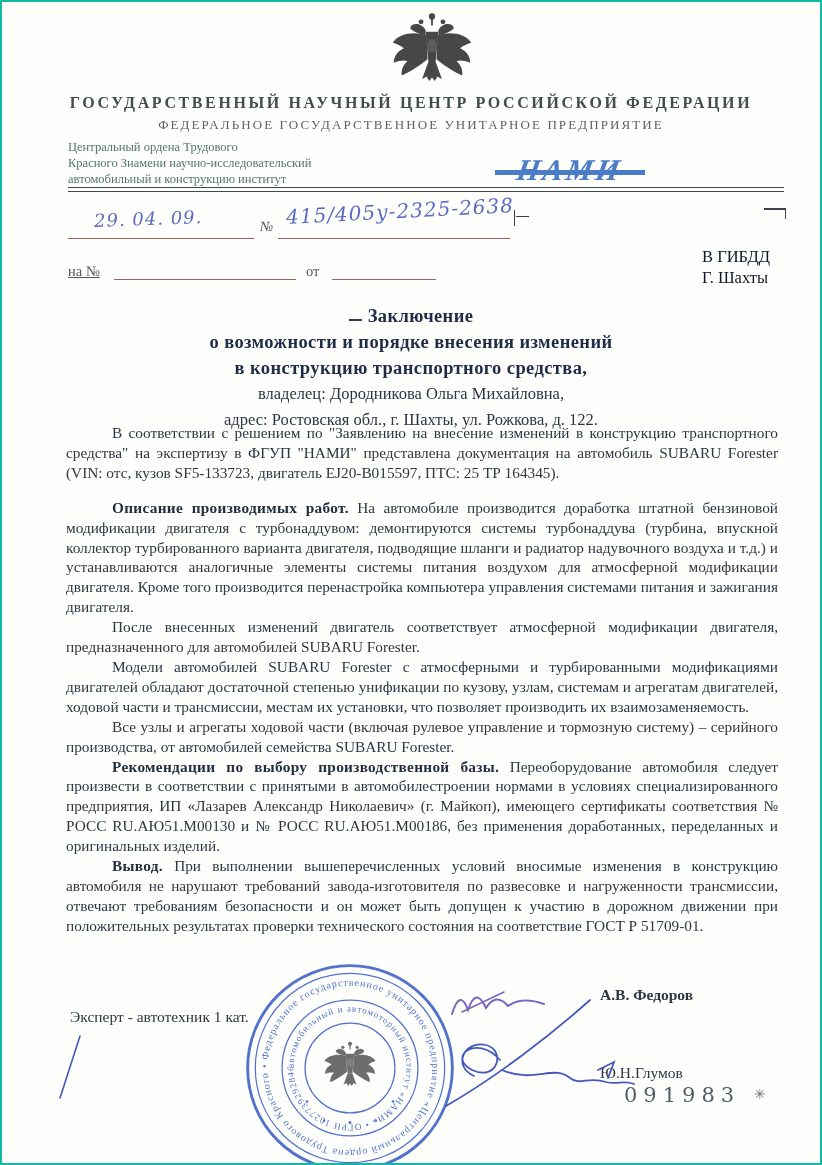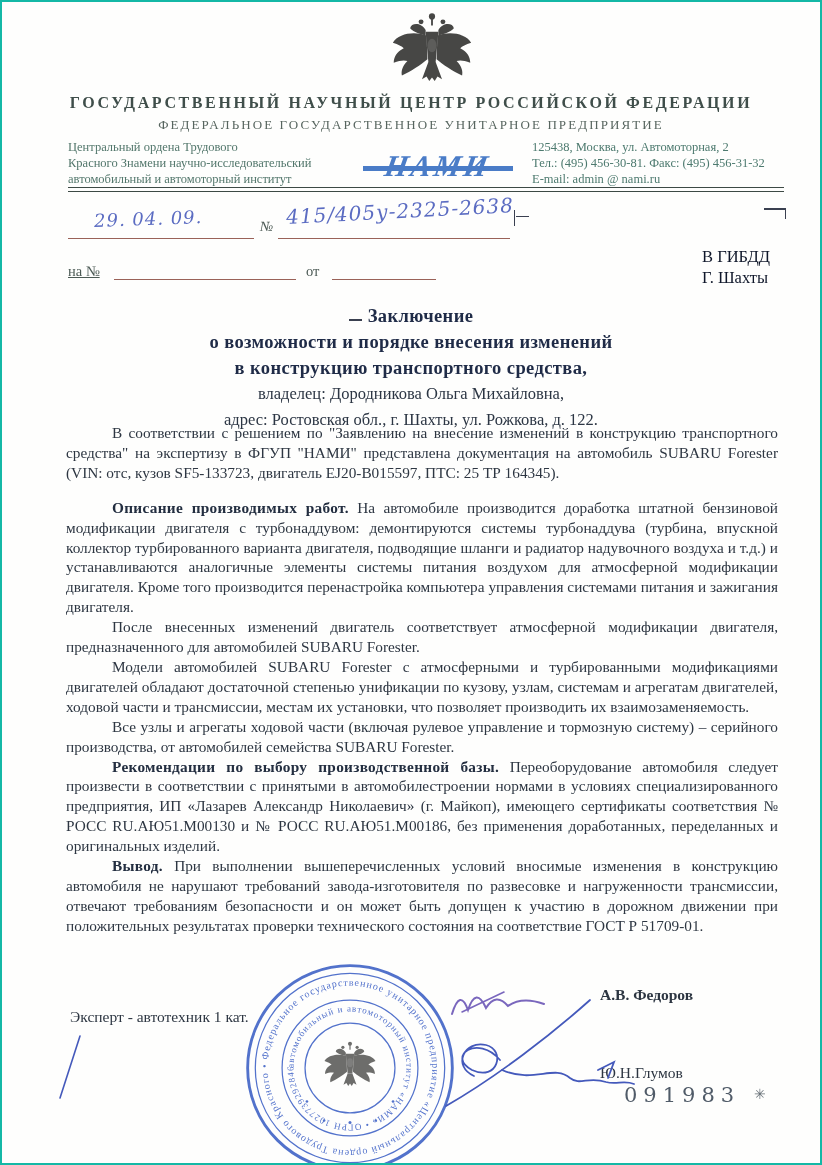--- a/index.html
+++ b/index.html
@@ -7,21 +7,21 @@
     position:relative; width:822px; height:1165px; box-sizing:border-box;
     background:#fefefd; border:2px solid #14b8a6; overflow:hidden;
     font-family:"Liberation Serif", serif; color:#2d3642;
   }
   
   .emblem{position:absolute; left:384px; top:8px; width:92px; height:82px;}
   .org1{position:absolute; top:92px; left:0; width:100%; text-align:center;
         font-weight:bold; font-size:16px; letter-spacing:2.6px; color:#3f4e4a;}
   .org2{position:absolute; top:115px; left:0; width:100%; text-align:center;
         font-size:13px; letter-spacing:2.1px; color:#57655f;}
-  .band{position:absolute; top:137px; left:66px; width:716px; display:flex; align-items:center;gap:12px;}
+  .band{position:absolute; top:137px; left:66px; width:716px; display:flex; align-items:flex-end;gap:12px;}
   .inst{width:276px; font-size:12.5px; line-height:16px; color:#53776c;}
   .logo-wrap{flex:1; display:flex; justify-content:center; align-items:center; padding-top:6px;}
   .logo{position:relative; padding:0 22px;}
   .logo-bar{position:absolute; left:0; right:0; top:17px; height:4.5px; background:#4a7cc7;}
   .logo-text{position:relative; font-style:italic; font-weight:bold; font-size:30px;
              color:#4a7cc7; letter-spacing:3px; transform:skewX(-10deg); display:inline-block;}
   .contact{width:252px; font-size:12.5px; line-height:16px; color:#4d7a6f;}
   .rule{position:absolute; top:185px; left:66px; width:716px; height:3.4px;
         border-top:1.7px solid #3d4a45; border-bottom:1.7px solid #3d4a45;}
   
@@ -89,32 +89,27 @@
     </g>
   </svg>
 
   <div class="org1">ГОСУДАРСТВЕННЫЙ  НАУЧНЫЙ  ЦЕНТР  РОССИЙСКОЙ  ФЕДЕРАЦИИ</div>
   <div class="org2">ФЕДЕРАЛЬНОЕ  ГОСУДАРСТВЕННОЕ  УНИТАРНОЕ  ПРЕДПРИЯТИЕ</div>
 
   <div class="band">
     <div class="inst">
       <div>Центральный ордена Трудового</div>
       <div>Красного Знамени научно-исследовательский</div>
-      <div>автомобильный и автомоторный институт</div>
+      <div>автомобильный и конструкцию институт</div>
     </div>
     <div class="logo-wrap">
       <div class="logo">
         <div class="logo-bar"></div>
         <span class="logo-text">НАМИ</span>
       </div>
-    </div>
-    <div class="contact">
-      <div>125438, Москва, ул. Автомоторная, 2</div>
-      <div>Тел.: (495) 456-30-81. Факс: (495) 456-31-32</div>
-      <div>E-mail: admin @ nami.ru</div>
     </div>
   </div>
   <div class="rule"></div>
 
   <span class="hw date-hw">29. 04. 09.</span>
   <div class="date-line"></div>
   <span class="num-label">№</span>
   <span class="hw num-hw">415/405у-2325-2638</span>
   <div class="num-line"></div>
   <div class="mark-after-num"></div>

